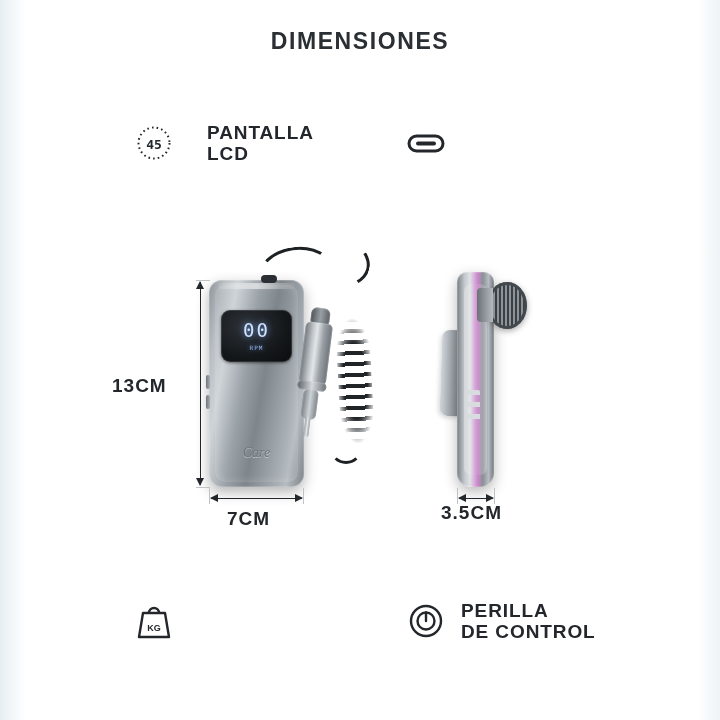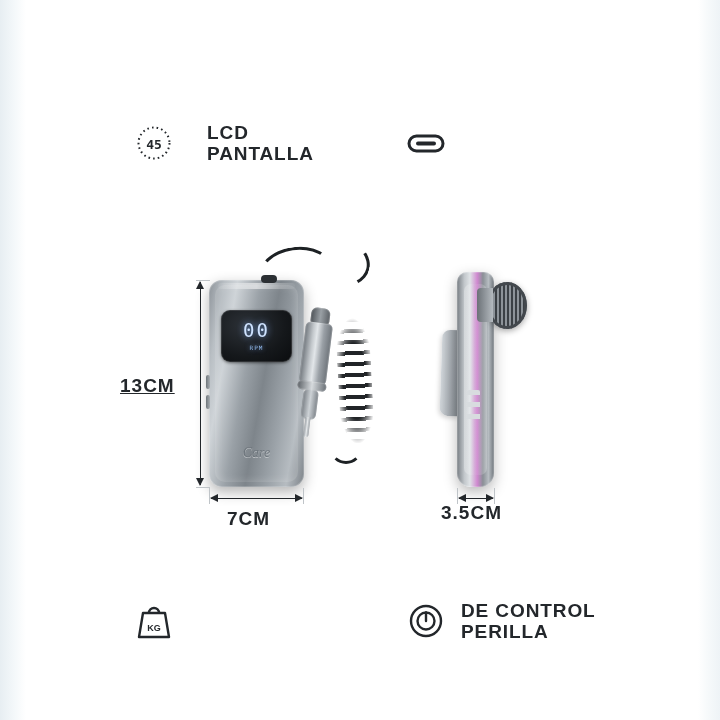--- a/index.html
+++ b/index.html
@@ -357,31 +357,32 @@
   }
 </style>
 </head>
 <body>
 
 <div id="page">
 
   <div class="edge-band-left"></div>
   <div class="edge-band-right"></div>
 
+  <div class="title">DIMENSIONES</div>
 
   <div class="feature" id="feat-lcd">
     <div class="icon">
       <svg width="40" height="40" viewBox="0 0 40 40" aria-hidden="true">
         <circle cx="20" cy="20" r="15.5" fill="none" stroke="#23272b" stroke-width="2" stroke-dasharray="1.6 3.1"></circle>
         <text x="20" y="25.5" text-anchor="middle" font-family="DejaVu Sans Mono, monospace" font-size="13" font-weight="bold" fill="#23272b">45</text>
       </svg>
     </div>
     <div class="labels">
+      <span>PANTALLA</span>
       <span>LCD</span>
-      <span>PANTALLA</span>
     </div>
   </div>
 
   <div class="feature" id="feat-usb">
     <div class="icon">
       <svg width="42" height="40" viewBox="0 0 42 40" aria-hidden="true">
         <rect x="4" y="13" width="34" height="15" rx="7.5" fill="none" stroke="#23272b" stroke-width="3"></rect>
         <rect x="11" y="18.5" width="20" height="4" rx="2" fill="#23272b"></rect>
       </svg>
     </div>
@@ -399,22 +400,22 @@
 
   <div class="feature" id="feat-knob">
     <div class="icon">
       <svg width="40" height="40" viewBox="0 0 40 40" aria-hidden="true">
         <circle cx="20" cy="20" r="15" fill="none" stroke="#23272b" stroke-width="2.4"></circle>
         <circle cx="20" cy="20" r="8.5" fill="none" stroke="#23272b" stroke-width="2.4"></circle>
         <line x1="20" y1="11.5" x2="20" y2="20" stroke="#23272b" stroke-width="2.4" stroke-linecap="round"></line>
       </svg>
     </div>
     <div class="labels">
+      <span>PERILLA</span>
       <span>DE CONTROL</span>
-      <span>PERILLA</span>
     </div>
   </div>
 
   <div id="stage">
 
     <div class="cable" id="cable-a"></div>
     <div class="cable" id="cable-b"></div>
     <div class="coil"></div>
     <div class="coil-tail"></div>
 
@@ -441,21 +442,21 @@
     <div class="side-stand"></div>
     <div class="device-side">
       <div class="side-groove"></div>
       <div class="side-btns"></div>
     </div>
     <div class="knob"></div>
 
     <div class="guide" style="left:196px; top:70px; width:14px; height:1px;"></div>
     <div class="guide" style="left:196px; top:277px; width:14px; height:1px;"></div>
     <div class="arrow-v" style="left:200px; top:72px; height:203px;"></div>
-    <div class="meas-label" style="left:120px; top:165px;text-decoration:underline;">13CM</div>
+    <div class="meas-label" style="left:112px; top:165px;">13CM</div>
 
     <div class="guide" style="left:209px; top:278px; width:1px; height:16px;"></div>
     <div class="guide" style="left:303px; top:278px; width:1px; height:16px;"></div>
     <div class="arrow-h" style="left:211px; top:288px; width:91px;"></div>
     <div class="meas-label" style="left:227px; top:298px;">7CM</div>
 
     <div class="guide" style="left:457px; top:278px; width:1px; height:16px;"></div>
     <div class="guide" style="left:494px; top:278px; width:1px; height:16px;"></div>
     <div class="arrow-h" style="left:459px; top:288px; width:34px;"></div>
     <div class="meas-label" style="left:441px; top:292px;">3.5CM</div>

